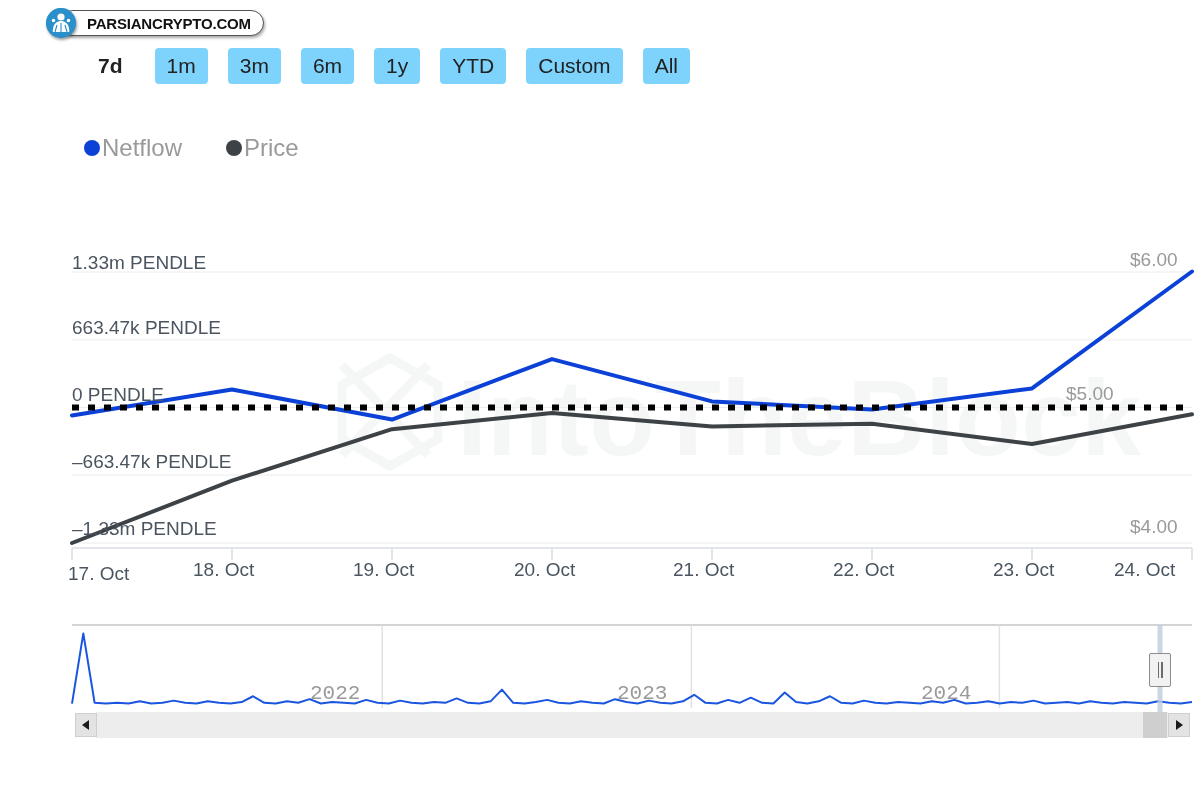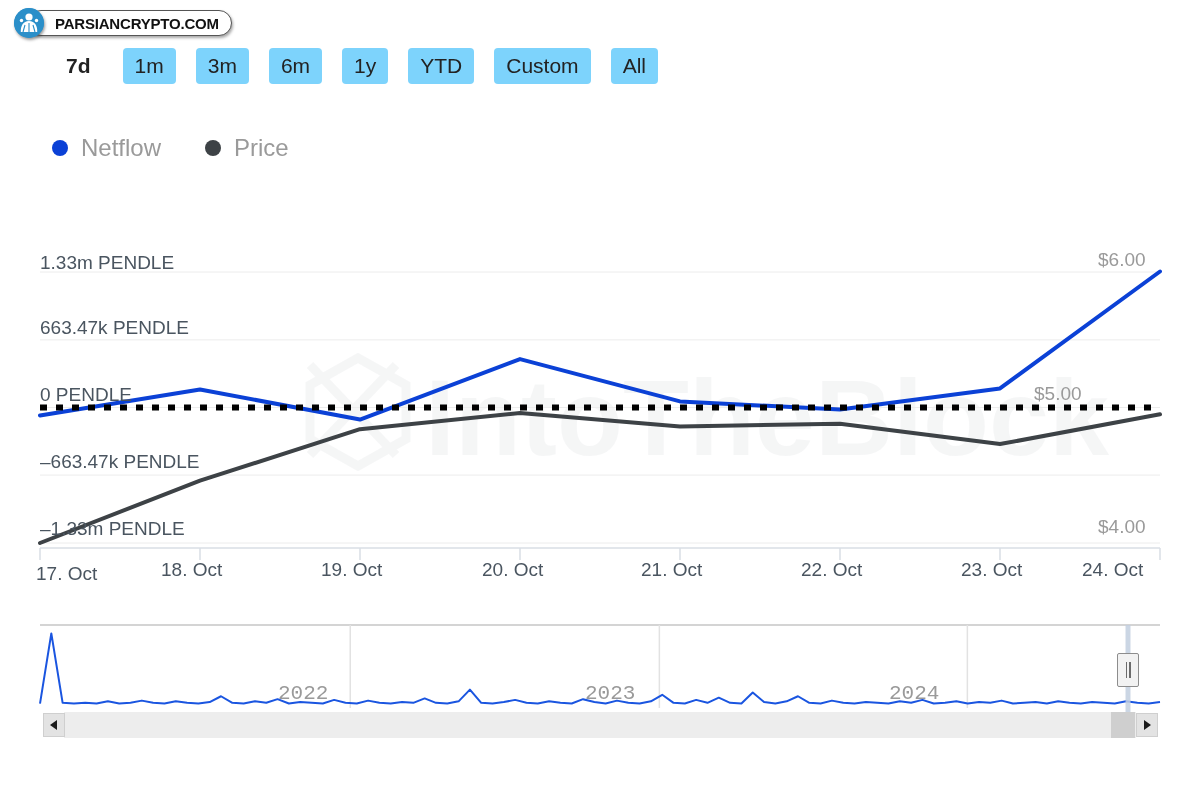--- a/index.html
+++ b/index.html
@@ -7,20 +7,21 @@
     margin: 0; padding: 0;
     width: 1200px; height: 800px;
     background: #ffffff;
     font-family: "Liberation Sans", sans-serif;
     overflow: hidden;
   }
   #root {
     position: relative;
     width: 1025px; height: 800px;
     background: #ffffff;
+    margin-left: 32px;
   }
 
   
   .wm-badge {
     position: absolute; left: 14px; top: 8px;
     height: 30px;
     display: flex; align-items: center;
     z-index: 40;
   }
   .wm-pill {
@@ -68,21 +69,21 @@
     background: #ffffff;
     font-weight: bold;
   }
 
   
   .legend {
     position: absolute; left: 52px; top: 134px;
     display: flex; align-items: center; gap: 44px;
     z-index: 20;
   }
-  .legend-item { display: flex; align-items: center; gap: 13px; cursor: pointer; }
+  .legend-item { display: flex; align-items: center; gap: 2px; cursor: pointer; }
   .legend-dot { width: 16px; height: 16px; border-radius: 50%; }
   .legend-label { font-size: 24px; color: #9a9a9a; }
 
   
   .plot-wrap {
     position: absolute; left: 0; top: 0;
     width: 1200px; height: 800px;
   }
   .plot-svg { position: absolute; left: 0; top: 0; }
 

